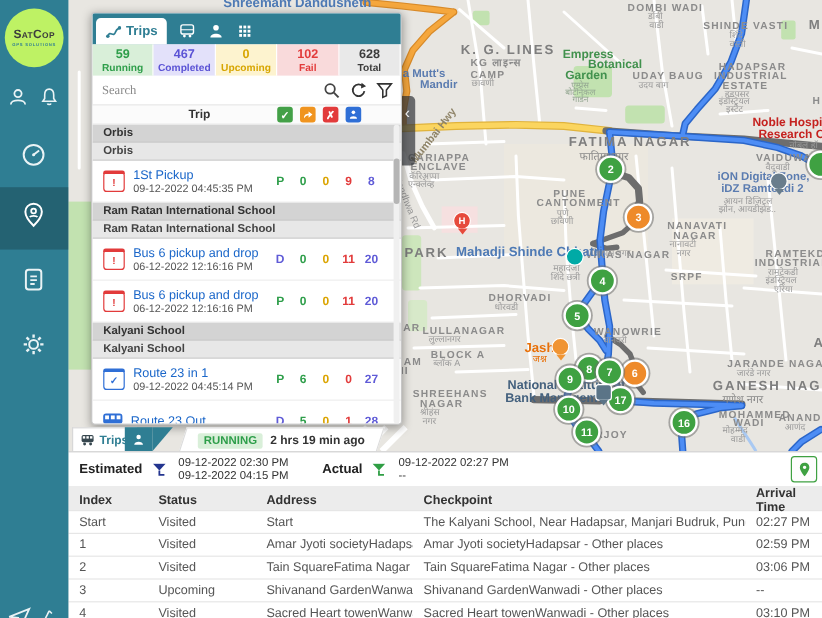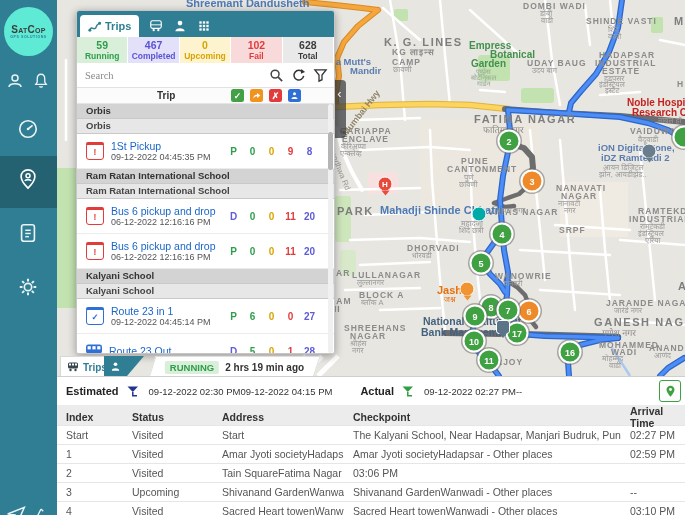--- a/index.html
+++ b/index.html
@@ -35,21 +35,21 @@
   .poi-sq{width:12px;height:12px;border-radius:3px;border:1.5px solid #fff;}
   .poi-tip{width:0;height:0;border-left:4px solid transparent;border-right:4px solid transparent;
            border-top:5px solid #fff;margin:-1px auto 0;}
   .poi-tri{width:0;height:0;border-left:6px solid transparent;border-right:6px solid transparent;
            border-top:9px solid #ef8f2e;}
   #collapse-handle{position:absolute;left:333px;top:80px;width:13px;height:58px;z-index:3;
       background:rgba(55,58,62,.72);border-radius:0 4px 4px 0;color:#fff;font-size:13px;
       display:flex;justify-content:center;padding-top:6px;box-sizing:border-box;cursor:pointer;}
   
   #sidebar{position:absolute;left:0;top:0;width:57px;height:515px;background:#2f7e93;z-index:10;}
-  #logo{position:absolute;left:4px;top:7px;width:49px;height:49px;border-radius:50%;background:#5eead4;
+  #logo{position:absolute;left:4px;top:7px;width:49px;height:49px;border-radius:50%;background:#bef264;
         display:flex;flex-direction:column;align-items:center;justify-content:center;}
   #logo .nm{font-size:10px;font-weight:900;color:#3d3d3d;font-variant:small-caps;letter-spacing:.3px;}
   #logo .tg{font-size:3.5px;font-weight:700;color:#2f7e93;letter-spacing:.6px;}
   .sb-ic{position:absolute;width:22px;height:22px;cursor:pointer;}
   #sb-active{position:absolute;left:0;top:156px;width:57px;height:52px;background:rgba(0,0,0,.22);}
   
   #trips-panel{position:absolute;left:76px;top:10px;width:257px;height:342px;background:#fff;z-index:5;
       border:1px solid #c6c6c6;border-radius:3px;box-shadow:0 2px 8px rgba(0,0,0,.35);overflow:hidden;
       display:flex;flex-direction:column;}
   #tp-header{height:26px;background:#2f7e93;display:flex;align-items:flex-end;flex:none;}
@@ -101,21 +101,21 @@
       border:1px solid #ddd;transform:skewX(-18deg);display:flex;align-items:center;padding:0 12px;}
   #bt-chip .unskew{transform:skewX(18deg);display:flex;align-items:center;gap:6px;}
   .runbadge{background:#d9efd9;color:#2e9e4a;font-size:9.5px;font-weight:700;padding:1px 5px;border-radius:2px;}
   .agotxt{font-size:10px;font-weight:600;color:#333;white-space:nowrap;}
   
   #bottom-panel{position:absolute;left:57px;top:376px;width:628px;height:139px;background:#fff;z-index:6;
       border-top:1px solid #cfcfcf;}
   #bp-info{height:28px;display:flex;align-items:center;padding-left:9px;}
   .bp-lab{font-size:11px;font-weight:700;color:#222;}
   .fun-ic{width:12px;height:11px;margin:0 10px 0 8px;}
-  .bp-dates{display:flex;flex-direction:row;justify-content:center;}
+  .bp-dates{display:flex;flex-direction:column;justify-content:center;}
   .bp-dates span{font-size:9.5px;color:#333;line-height:11px;}
   #bp-pinbtn{margin-left:auto;margin-right:4px;width:20px;height:20px;border:1.5px solid #3fa142;
       border-radius:3px;display:flex;align-items:center;justify-content:center;cursor:pointer;background:#fdfdfd;}
   #bp-table{font-size:10.5px;color:#555;}
   .bp-row{display:grid;grid-template-columns:66px 90px 131px 277px 1fr;height:18px;align-items:center;
       border-top:1px solid #e6e6e6;cursor:pointer;}
   .bp-row>div{padding-left:9px;white-space:nowrap;overflow:hidden;}
   #bp-head{display:grid;grid-template-columns:66px 90px 131px 277px 1fr;height:20px;align-items:center;
       background:#ececec;font-weight:700;color:#333;font-size:10.5px;}
   #bp-head>div{padding-left:9px;}
@@ -625,20 +625,21 @@
           <div class="bp-row">
             <div>1</div>
             <div>Visited</div>
             <div>Amar Jyoti societyHadapsar</div>
             <div>Amar Jyoti societyHadapsar - Other places</div>
             <div>02:59 PM</div>
           </div>
           <div class="bp-row">
             <div>2</div>
             <div>Visited</div>
+            <div>Tain SquareFatima Nagar</div>
             <div>Tain SquareFatima Nagar - Other places</div>
             <div>03:06 PM</div>
           </div>
           <div class="bp-row">
             <div>3</div>
             <div>Upcoming</div>
             <div>Shivanand GardenWanwadi</div>
             <div>Shivanand GardenWanwadi - Other places</div>
             <div>--</div>
           </div>

